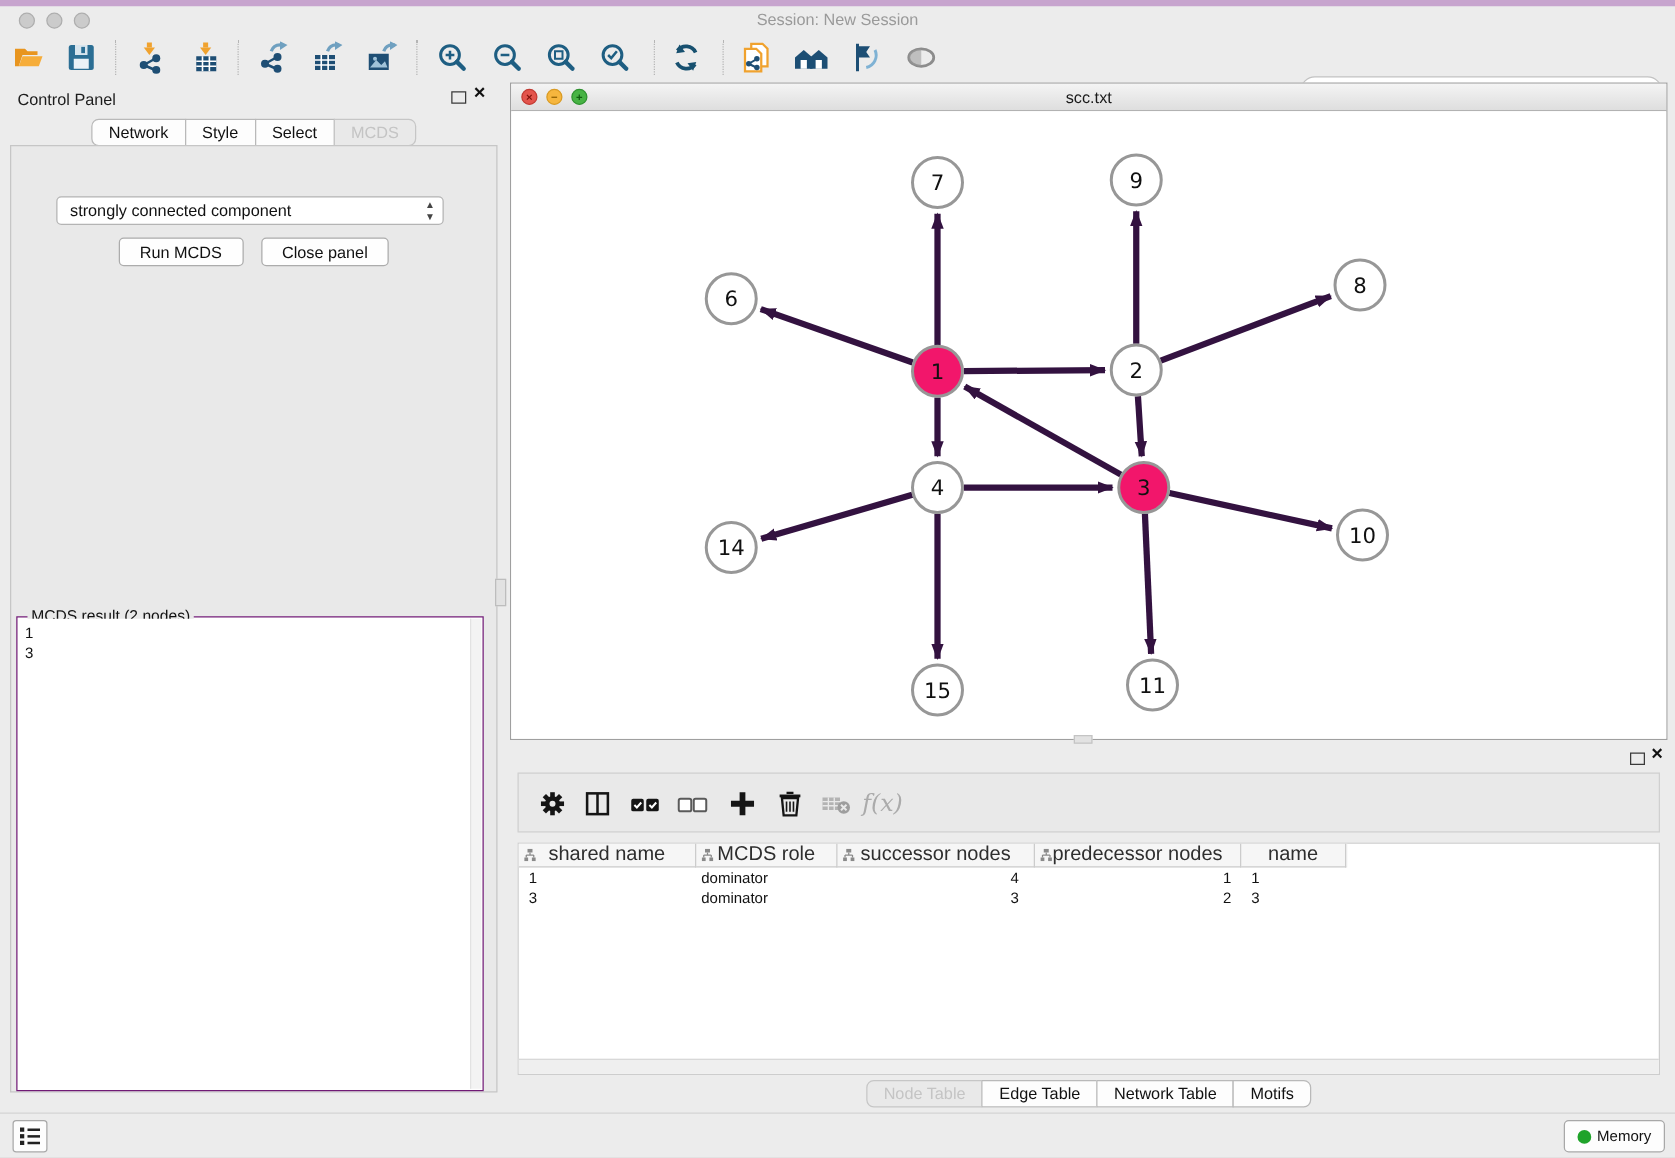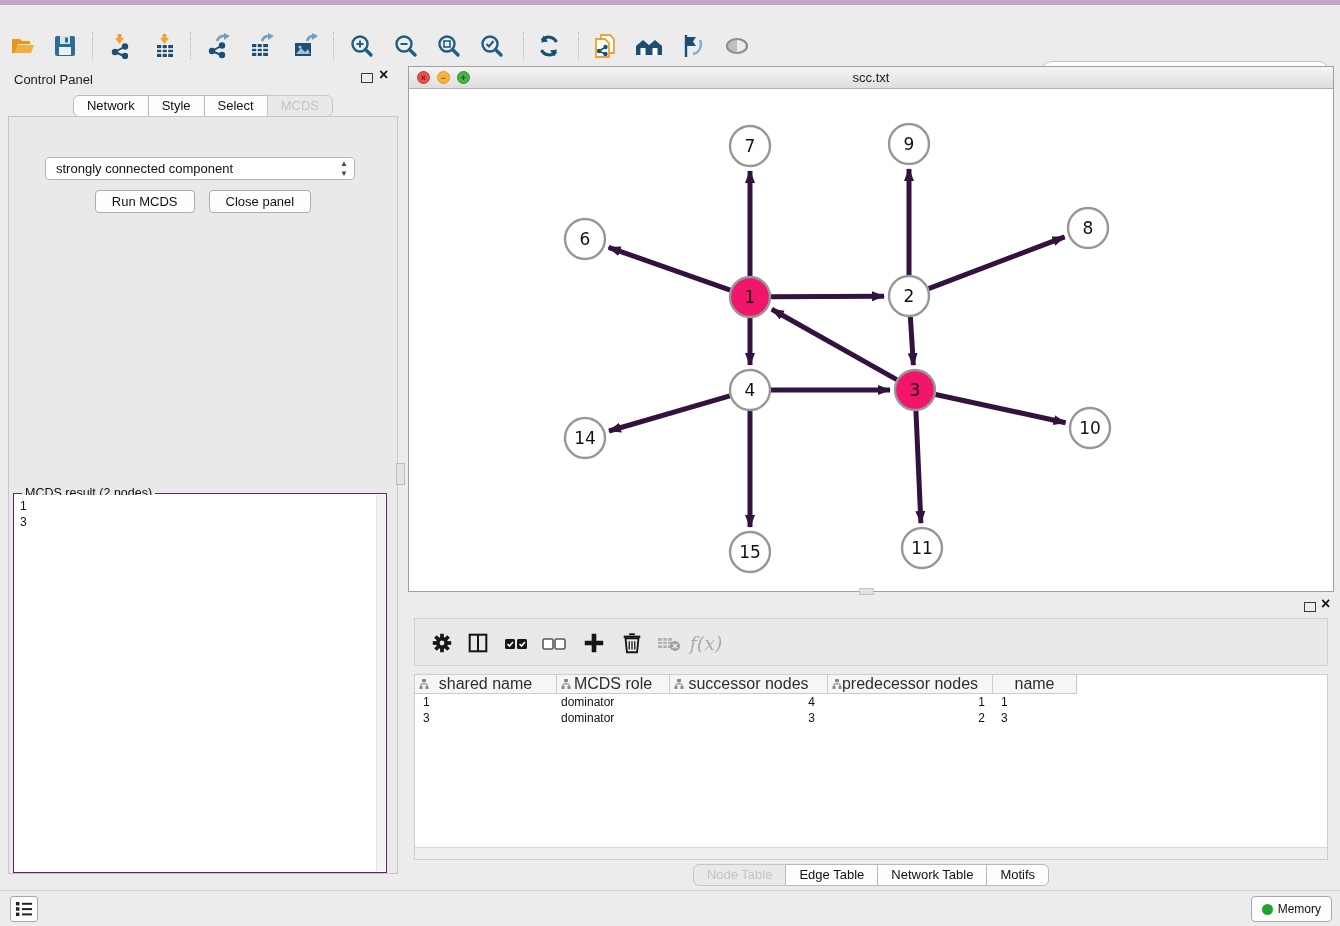--- a/index.html
+++ b/index.html
@@ -101,20 +101,26 @@
                 border:1px solid #A8A8A8; border-radius:4px; display:flex; align-items:center;
                 gap:5px; padding:0 10px; font-size:12px; }
   .mem-dot { width:11px; height:11px; border-radius:50%; background:#1FA32A; }
 </style>
 </head>
 <body>
 
 <div class="app">
 
   <div class="top-strip"></div>
+  <div class="titlebar">
+    <span class="tl-light" style="left:15px"></span>
+    <span class="tl-light" style="left:37px"></span>
+    <span class="tl-light" style="left:59px"></span>
+    <div class="titlebar-text">Session: New Session</div>
+  </div>
 
   <div class="toolbar">
     <span class="tb-btn" style="left:8px">
       <svg width="26" height="26" viewBox="0 0 26 26">
         <path d="M2 20 V6 h8 l2 2 h8 v3 H8 L5 20 Z" fill="#E8951F"></path>
         <path d="M5 20 L8 12 h16 l-3 8 Z" fill="#F6AD3A"></path>
       </svg>
     </span>
     <span class="tb-btn" style="left:50px">
       <svg width="26" height="26" viewBox="0 0 26 26">

